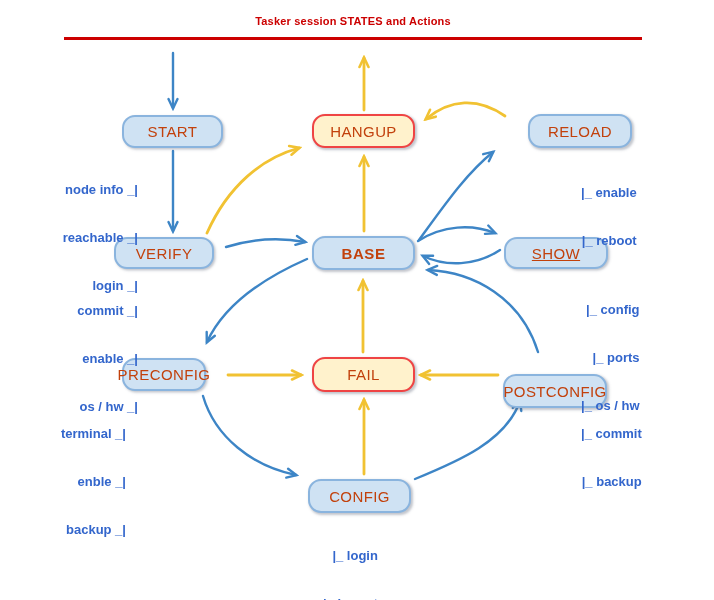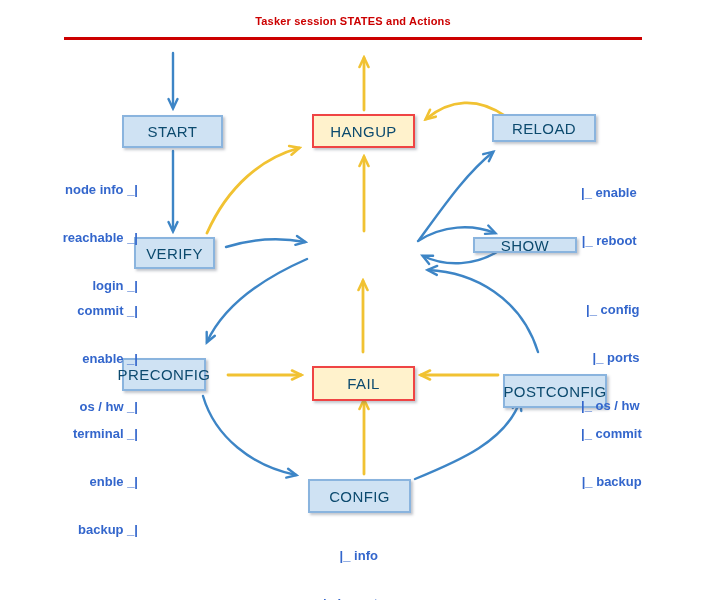--- a/index.html
+++ b/index.html
@@ -12,23 +12,23 @@
     position:absolute; left:64px; top:15px; width:578px;
     text-align:center; font-size:11px; font-weight:bold; color:#cc0000;
     letter-spacing:0.2px;
   }
   .title-underline {
     position:absolute; left:64px; top:37px; width:578px; height:3px;
     background:#cc0000;
   }
   svg.edges { position:absolute; left:0; top:0; width:714px; height:600px; }
   .node {
-    position:absolute; box-sizing:border-box; border-radius:0;
+    position:absolute; box-sizing:border-box; border-radius:13px;
     display:flex; align-items:center; justify-content:center;
-    font-size:15px; color:#0c4a6e; letter-spacing:0.4px;
+    font-size:15px; color:#c2410c; letter-spacing:0.4px;
     box-shadow:1.5px 1.5px 2.5px rgba(80,90,110,0.35);
   }
   .node.blue   { background:#cfe2f3; border:2px solid #8ab4de; }
   .node.yellow { background:#fff2cc; border:2px solid #ef4444; }
   .node.bold   { font-weight:bold; letter-spacing:0.6px; }
   .actions {
     position:absolute; font-size:13px; font-weight:bold; color:#3366cc;
     line-height:16px; white-space:pre;
   }
   .actions.left  { text-align:right; }
@@ -70,41 +70,42 @@
       <path d="M 364 474 L 364 400" marker-end="url(#ay)"></path>
       <path d="M 228 375 L 301 375" marker-end="url(#ay)"></path>
       <path d="M 498 375 L 421 375" marker-end="url(#ay)"></path>
       <path d="M 207 233 C 228 186 262 158 299 148" marker-end="url(#ay)"></path>
       <path d="M 505 116 C 478 97 450 99 426 119" marker-end="url(#ay)"></path>
     </g>
   </svg>
 
   <div class="node blue" style="left:122px;top:115px;width:101px;height:33px;">START</div>
   <div class="node yellow" style="left:312px;top:114px;width:103px;height:34px;">HANGUP</div>
-  <div class="node blue" style="left:492px;top:114px;width:104px;height:28px;">RELOAD</div>
-  <div class="node blue" style="left:134px;top:237px;width:81px;height:32px;">VERIFY</div>
-  <div class="node blue" style="left:473px;top:237px;width:104px;height:16px;">SHOW</div>
+  <div class="node blue" style="left:528px;top:114px;width:104px;height:34px;">RELOAD</div>
+  <div class="node blue" style="left:114px;top:237px;width:100px;height:32px;">VERIFY</div>
+  <div class="node blue bold" style="left:312px;top:236px;width:103px;height:34px;">BASE</div>
+  <div class="node blue" style="left:504px;top:237px;width:104px;height:32px;text-decoration:underline;">SHOW</div>
   <div class="node blue" style="left:122px;top:358px;width:84px;height:33px;">PRECONFIG</div>
-  <div class="node yellow" style="left:312px;top:357px;width:103px;height:35px;margin-top:9px;">FAIL</div>
+  <div class="node yellow" style="left:312px;top:357px;width:103px;height:35px;">FAIL</div>
   <div class="node blue" style="left:503px;top:374px;width:104px;height:34px;">POSTCONFIG</div>
   <div class="node blue" style="left:308px;top:479px;width:103px;height:34px;">CONFIG</div>
 
   <div class="actions left" style="right:576px;top:150px;">
     <div>node info _|</div>
     <div>reachable _|</div>
     <div>login _|</div>
   </div>
 
   <div class="actions left" style="right:576px;top:271px;">
     <div>commit _|</div>
     <div>enable _|</div>
     <div>os / hw _|</div>
   </div>
 
-  <div class="actions left" style="right:576px;top:394px;text-align:right;">
+  <div class="actions left" style="right:588px;top:394px;text-align:right;">
     <div>terminal _|</div>
     <div>enble _|</div>
     <div>backup _|</div>
   </div>
 
   <div class="actions right" style="left:581px;top:153px;">
     <div>|_ enable</div>
     <div>|_ reboot</div>
   </div>
 
@@ -113,18 +114,18 @@
     <div>|_ ports</div>
     <div>|_ os / hw</div>
   </div>
 
   <div class="actions right" style="left:581px;top:394px;">
     <div>|_ commit</div>
     <div>|_ backup</div>
   </div>
 
   <div class="actions right" style="left:323px;top:516px;">
-    <div>|_ info</div>
+    <div>|_ login</div>
     <div>|_ import</div>
     
   </div>
 
 </div>
 
 </body></html>

